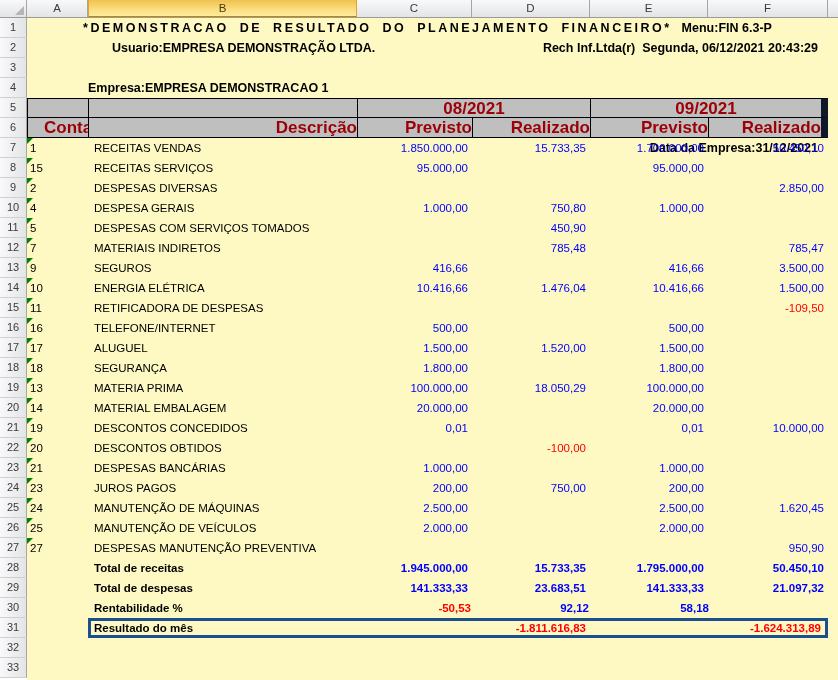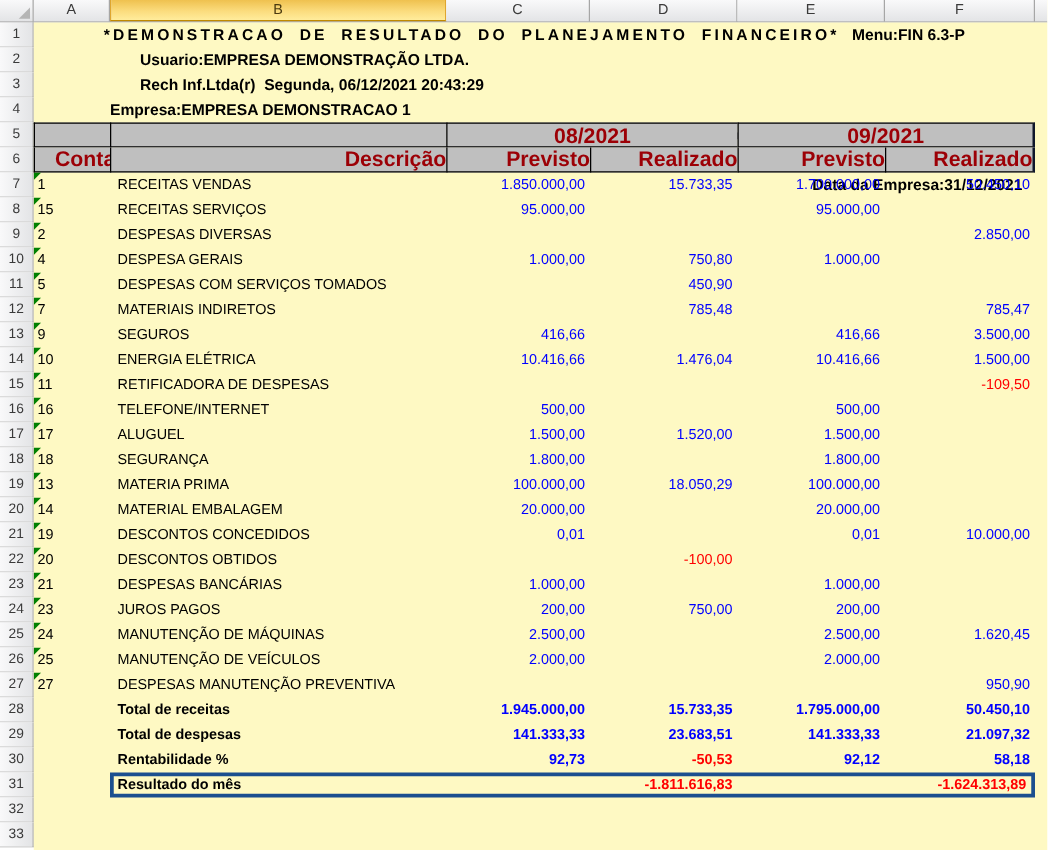--- a/index.html
+++ b/index.html
@@ -27,21 +27,21 @@
           border-right:1px solid #a6a6a6;border-bottom:1px solid #cfcfcf;
           font-size:11px;color:#3a3a3a;text-align:center;line-height:19px;}
   .sheet{position:relative;width:811px;height:662px;background:#fef9c3;}
 
   
   .line{position:absolute;left:0;width:801px;height:20px;line-height:20px;
         font-size:12.5px;font-weight:bold;white-space:pre;}
   .l1{top:0;display:flex;justify-content:center;gap:10px;}
   .l1 .spaced{letter-spacing:2.5px;word-spacing:5px;}
   .l2{top:20px;display:flex;justify-content:space-between;padding-left:85px;padding-right:10px;
-      width:706px;flex-direction:column;}
+      width:706px;}
   .l3{top:40px;}
   .l3 .empresa{position:absolute;left:61px;}
   .l3 .sigla{position:absolute;left:330px;}
   .l3 .cnpj{position:absolute;left:392px;}
   .l3 .dataemp{position:absolute;right:10px;padding-left:36px;}
   .l4{top:60px;text-align:center;}
 
   
   .grid{position:absolute;top:80px;left:0;width:801px;}
   .trow{display:flex;height:20px;line-height:20px;font-size:11.5px;}
@@ -50,21 +50,21 @@
   .cb{width:269px;padding-left:6px;}
   .cc{width:115px}.cd{width:118px}.ce{width:118px}.cf{width:120px}
   .num{text-align:right;padding-right:4px;color:#0000ff;}
   .num.neg{color:#ff0000;}
   .bold{font-weight:bold;}
   .total .num,.total .cb{font-weight:bold;}
 
   .hdr5 .cell,.hdr6 .cell{background:#bfbfbf;color:#9c0006;font-weight:bold;font-size:17px;
         border-left:1px solid #000;border-bottom:1px solid #000;}
   .hdr5 .cell{border-top:1px solid #000;}
-  .hdr5 .last,.hdr6 .last{border-right:2px solid #0f172a;}
+  .hdr5 .last,.hdr6 .last{border-right:7px solid #0f172a;}
   .m1{width:233px;text-align:center;}
   .m2{width:238px;text-align:center;}
   .hdr6 .cell{text-align:right;padding-left:16px;}
 
   .tri{position:absolute;top:0;left:0;width:0;height:0;
        border-top:6px solid #008000;border-right:6px solid transparent;}
 
   
   .result{height:20px;align-items:flex-end;}
   .rbox{display:flex;width:740px;height:20px;box-sizing:border-box;
@@ -419,21 +419,20 @@
             <div class="cell ca"></div>
             <div class="cell cb">Total de despesas</div>
             <div class="cell cc num">141.333,33</div>
             <div class="cell cd num">23.683,51</div>
             <div class="cell ce num">141.333,33</div>
             <div class="cell cf num">21.097,32</div>
           </div>
             <div class="trow total">
             <div class="cell ca"></div>
             <div class="cell cb">Rentabilidade %</div>
-            <div class="cell cc num">92,73</div>
             <div class="cell cd num neg">-50,53</div>
             <div class="cell ce num">92,12</div>
             <div class="cell cf num">58,18</div>
           </div>
           </div>
 
         <div class="trow result">
           <div class="cell ca"></div>
           <div class="rbox">
             <div class="cell cbr bold">Resultado do mês</div>

